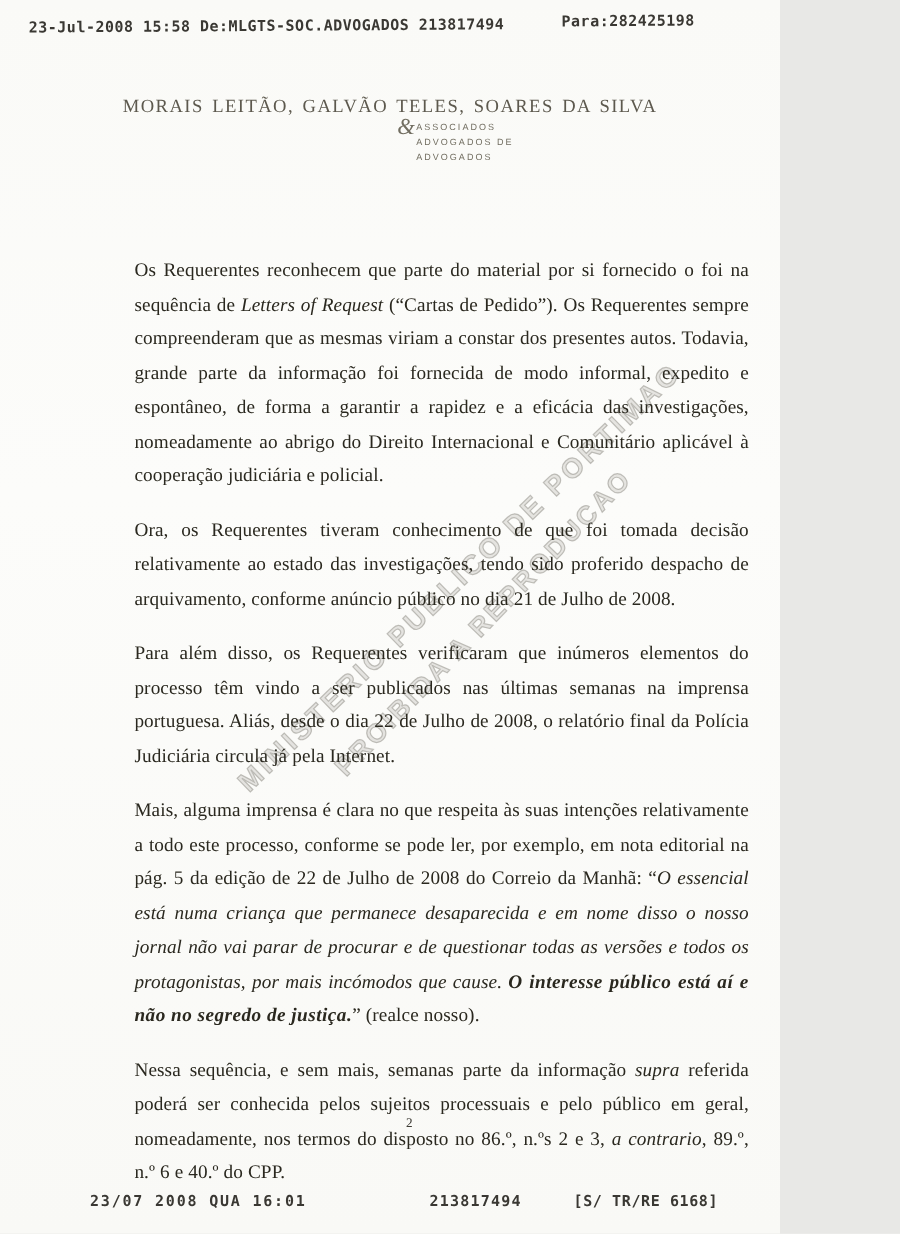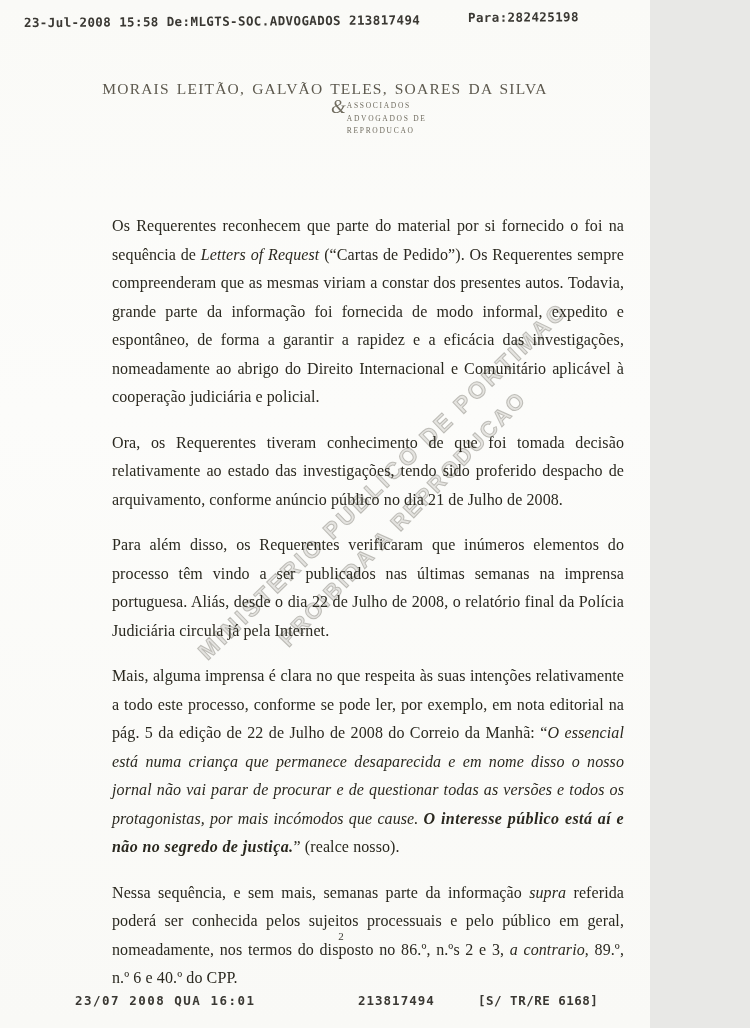--- a/index.html
+++ b/index.html
@@ -24,21 +24,21 @@
   
   #letterhead { position:absolute; top:80px; left:0; width:100%; text-align:center; }
   #firm-name {
     font-size:15.5px; letter-spacing:1.2px; word-spacing:2px;
     color:#5d594e; font-variant:small-caps; text-transform:none;
   }
   #firm-sub { position:absolute; left:331px; top:20px; display:flex; align-items:flex-start; text-align:left; }
   #firm-amp { font-size:19px; font-style:italic; line-height:14px; color:#716d60; margin-right:1px; }
   #firm-sub-lines div {
     font-size:7.5px; letter-spacing:1.7px; line-height:12.5px; color:#716d60;
-    font-family:Liberation Serif, serif;
+    font-family:Liberation Sans, sans-serif;
   }
 
   
   .wm {
     position:absolute; white-space:nowrap; pointer-events:none;
     font-family:"Liberation Sans", sans-serif; font-weight:700;
     color:rgba(175,172,164,0.30);
     -webkit-text-stroke:1px rgba(148,145,138,0.55);
     transform-origin:0 0;
   }
@@ -88,21 +88,21 @@
     <path d="M12,28 l6,2" stroke="#aaa8a3" stroke-width="0.7" fill="none" opacity="0.6"></path>
   </svg>
 
   <div id="letterhead">
     <div id="firm-name">MORAIS LEITÃO, GALVÃO TELES, SOARES DA SILVA</div>
     <div id="firm-sub">
       <span id="firm-amp">&amp;</span>
       <div id="firm-sub-lines">
         <div>ASSOCIADOS</div>
         <div>ADVOGADOS DE</div>
-        <div>REPRODUCAO</div>
+        <div>ADVOGADOS</div>
       </div>
     </div>
   </div>
 
   <div class="wm" id="wm1">MINISTERIO PUBLICO DE PORTIMAO</div>
   <div class="wm" id="wm2">PROIBIDA A REPRODUCAO</div>
 
   <div id="doc-body">
       <p class="para"><span>Os Requerentes reconhecem que parte do material por si fornecido o foi na sequência de </span><span class="i">Letters of Request</span><span> (“Cartas de Pedido”). Os Requerentes sempre compreenderam que as mesmas viriam a constar dos presentes autos. Todavia, grande parte da informação foi fornecida de modo informal, expedito e espontâneo, de forma a garantir a rapidez e a eficácia das investigações, nomeadamente ao abrigo do Direito Internacional e Comunitário aplicável à cooperação judiciária e policial.</span></p>
       <p class="para"><span>Ora, os Requerentes tiveram conhecimento de que foi tomada decisão relativamente ao estado das investigações, tendo sido proferido despacho de arquivamento, conforme anúncio público no dia 21 de Julho de 2008.</span></p>

